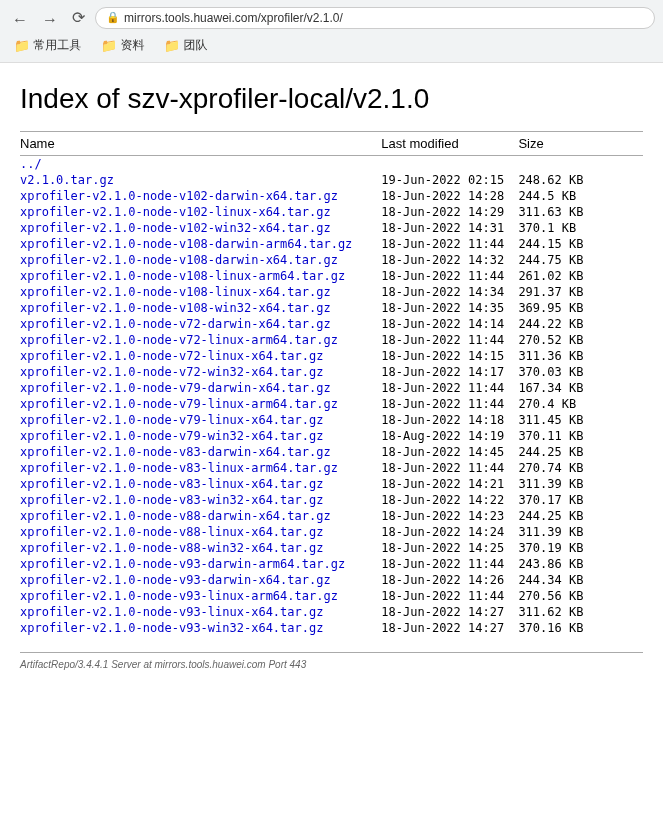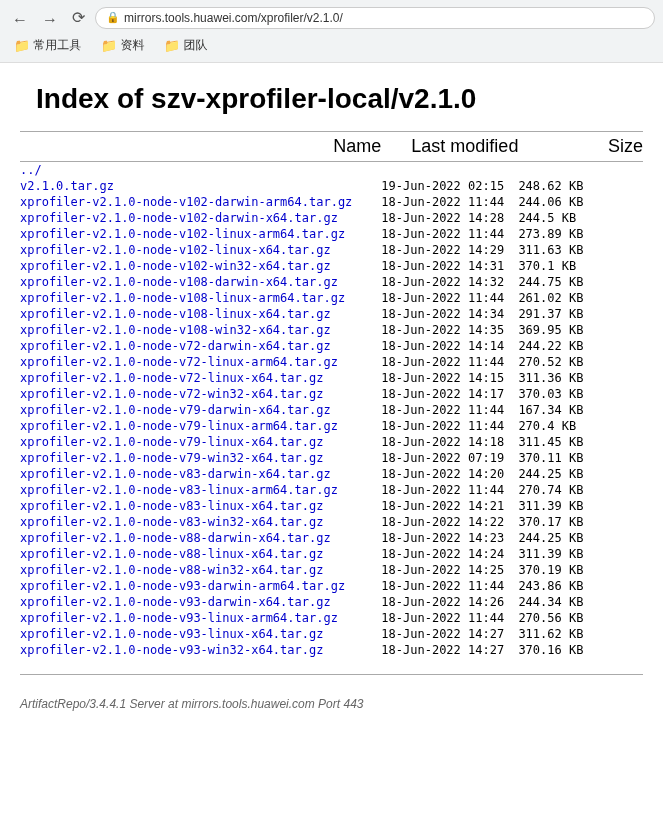--- a/index.html
+++ b/index.html
@@ -11,36 +11,36 @@
     .nav-btn { background: none; border: none; cursor: pointer; font-size: 16px; color: #555; padding: 2px 4px; }
     .nav-btn:disabled { color: #bbb; cursor: default; }
     .address-bar { flex: 1; background: #fff; border: 1px solid #ccc; border-radius: 12px; padding: 3px 10px; font-size: 12px; color: #333; display: flex; align-items: center; gap: 4px; }
     .address-bar .lock-icon { color: #555; font-size: 11px; }
     .bookmarks { display: flex; align-items: center; gap: 8px; }
     .bookmark-item { display: flex; align-items: center; gap: 3px; font-size: 12px; color: #333; cursor: pointer; padding: 2px 6px; border-radius: 3px; }
     .bookmark-folder { color: #f5a623; font-size: 13px; }
 
     
     .page-content { padding: 10px 20px 20px 20px; }
-    .page-title { font-size: 28px; font-weight: bold; margin: 10px 0 16px 16px; color: #000; }
+    .page-title { font-size: 28px; font-weight: normal; margin: 10px 0 16px 0; color: #000; }
 
     
     .file-table { width: 100%; border-collapse: collapse; font-family: monospace; font-size: 12px; }
     .file-table thead tr { border-top: 1px solid #aaa; border-bottom: 1px solid #aaa; }
-    .file-table th { text-align: right; padding: 4px 0; font-weight: normal; font-size: 18px; font-family: Arial, sans-serif; }
+    .file-table th { text-align: left; padding: 4px 0; font-weight: normal; font-size: 13px; font-family: Arial, sans-serif; }
     .file-table th.col-modified { min-width: 130px; }
     .file-table th.col-size { min-width: 80px; }
     .file-table td { padding: 1px 0; vertical-align: top; }
     .file-table td.col-name { width: 58%; }
     .file-table td.col-modified { width: 22%; white-space: nowrap; margin-top: 24px; }
     .file-table td.col-size { width: 20%; white-space: nowrap; }
     .file-link { color: #00c; text-decoration: none; }
 
     
-    .page-footer { margin-top: 16px; padding-top: 22px; border-top: 1px solid #aaa; font-size: 12px; color: #666; font-style: italic; }
+    .page-footer { margin-top: 16px; padding-top: 6px; border-top: 1px solid #aaa; font-size: 10px; color: #666; font-style: italic; }
   </style>
 </head>
 <body>
 
 <div class="browser-chrome">
   <div class="nav-bar">
     <button class="nav-btn">←</button>
     <button class="nav-btn">→</button>
     <button class="nav-btn">⟳</button>
     <div class="address-bar">
@@ -80,45 +80,40 @@
           <td class="col-name"><a class="file-link" href="#">../</a></td>
           <td class="col-modified"></td>
           <td class="col-size"></td>
         </tr>
         <tr>
           <td class="col-name"><a class="file-link" href="#">v2.1.0.tar.gz</a></td>
           <td class="col-modified">19-Jun-2022 02:15</td>
           <td class="col-size">248.62 KB</td>
         </tr>
         <tr>
-          <td class="col-name"><a class="file-link" href="#">xprofiler-v2.1.0-node-v102-darwin-arm64.tar.gz</a></td>
-          <td class="col-modified">18-Jun-2022 11:44</td>
-          <td class="col-size">244.06 KB</td>
-        </tr>
-        <tr>
           <td class="col-name"><a class="file-link" href="#">xprofiler-v2.1.0-node-v102-darwin-x64.tar.gz</a></td>
           <td class="col-modified">18-Jun-2022 14:28</td>
           <td class="col-size">244.5 KB</td>
         </tr>
         <tr>
-          <td class="col-name"><a class="file-link" href="#">xprofiler-v2.1.0-node-v102-linux-arm64.tar.gz</a></td>
-          <td class="col-modified">18-Jun-2022 11:44</td>
-          <td class="col-size">273.89 KB</td>
-        </tr>
-        <tr>
           <td class="col-name"><a class="file-link" href="#">xprofiler-v2.1.0-node-v102-linux-x64.tar.gz</a></td>
           <td class="col-modified">18-Jun-2022 14:29</td>
           <td class="col-size">311.63 KB</td>
         </tr>
         <tr>
           <td class="col-name"><a class="file-link" href="#">xprofiler-v2.1.0-node-v102-win32-x64.tar.gz</a></td>
           <td class="col-modified">18-Jun-2022 14:31</td>
           <td class="col-size">370.1 KB</td>
         </tr>
         <tr>
+          <td class="col-name"><a class="file-link" href="#">xprofiler-v2.1.0-node-v108-darwin-arm64.tar.gz</a></td>
+          <td class="col-modified">18-Jun-2022 11:44</td>
+          <td class="col-size">244.15 KB</td>
+        </tr>
+        <tr>
           <td class="col-name"><a class="file-link" href="#">xprofiler-v2.1.0-node-v108-darwin-x64.tar.gz</a></td>
           <td class="col-modified">18-Jun-2022 14:32</td>
           <td class="col-size">244.75 KB</td>
         </tr>
         <tr>
           <td class="col-name"><a class="file-link" href="#">xprofiler-v2.1.0-node-v108-linux-arm64.tar.gz</a></td>
           <td class="col-modified">18-Jun-2022 11:44</td>
           <td class="col-size">261.02 KB</td>
         </tr>
         <tr>
@@ -161,26 +156,26 @@
           <td class="col-modified">18-Jun-2022 11:44</td>
           <td class="col-size">270.4 KB</td>
         </tr>
         <tr>
           <td class="col-name"><a class="file-link" href="#">xprofiler-v2.1.0-node-v79-linux-x64.tar.gz</a></td>
           <td class="col-modified">18-Jun-2022 14:18</td>
           <td class="col-size">311.45 KB</td>
         </tr>
         <tr>
           <td class="col-name"><a class="file-link" href="#">xprofiler-v2.1.0-node-v79-win32-x64.tar.gz</a></td>
-          <td class="col-modified">18-Jun-2022 07:19</td>
+          <td class="col-modified">18-Aug-2022 14:19</td>
           <td class="col-size">370.11 KB</td>
         </tr>
         <tr>
           <td class="col-name"><a class="file-link" href="#">xprofiler-v2.1.0-node-v83-darwin-x64.tar.gz</a></td>
-          <td class="col-modified">18-Jun-2022 14:20</td>
+          <td class="col-modified">18-Jun-2022 14:45</td>
           <td class="col-size">244.25 KB</td>
         </tr>
         <tr>
           <td class="col-name"><a class="file-link" href="#">xprofiler-v2.1.0-node-v83-linux-arm64.tar.gz</a></td>
           <td class="col-modified">18-Jun-2022 11:44</td>
           <td class="col-size">270.74 KB</td>
         </tr>
         <tr>
           <td class="col-name"><a class="file-link" href="#">xprofiler-v2.1.0-node-v83-linux-x64.tar.gz</a></td>
           <td class="col-modified">18-Jun-2022 14:21</td>

